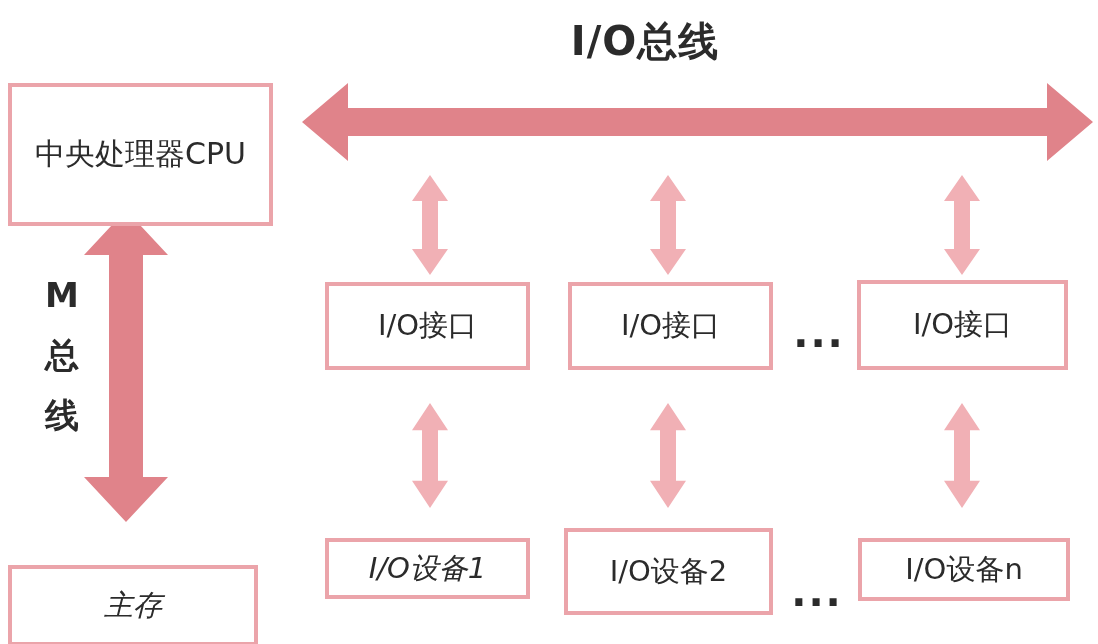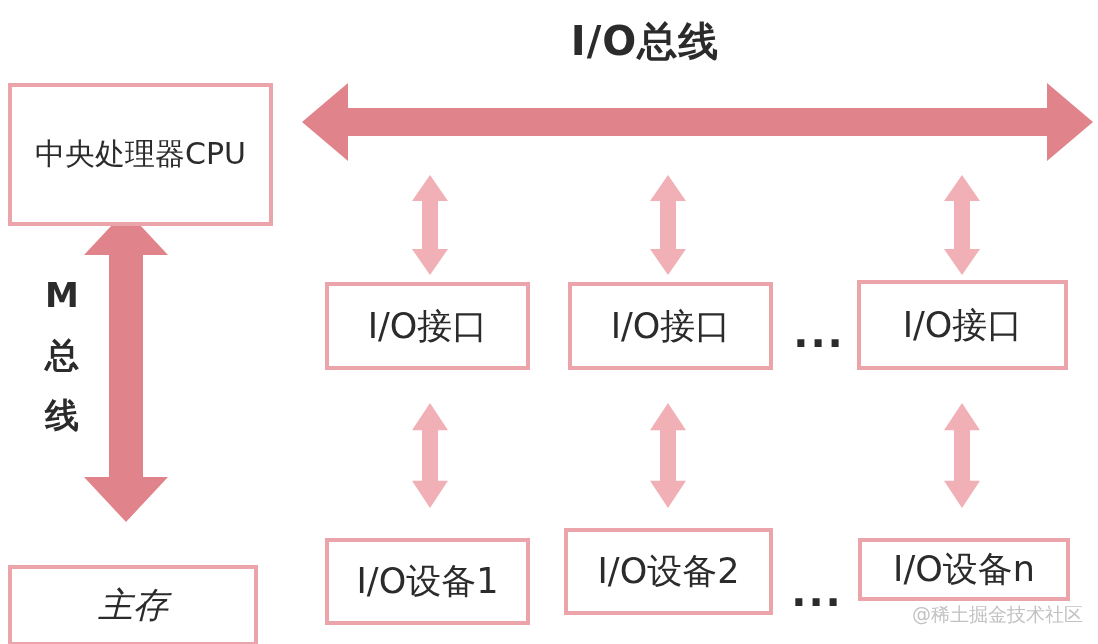--- a/index.html
+++ b/index.html
@@ -30,30 +30,30 @@
     letter-spacing: 1px;
   }
 
   .node-box {
     border: 4px solid var(--box-border);
     background: #ffffff;
     display: flex;
     align-items: center;
     justify-content: center;
     color: var(--text);
-    font-size: 35px;
+    font-size: 29px;
     white-space: nowrap;
   }
 
   .cpu-box  { left: 8px;   top: 64px;  width: 265px; height: 143px; font-size: 30px; margin-top: 19px; }
   .mem-box  { left: 8px;   top: 565px; width: 250px; height: 81px; font-style: italic; }
   .if-box-1 { left: 325px; top: 282px; width: 205px; height: 88px; }
   .if-box-2 { left: 568px; top: 282px; width: 205px; height: 88px; }
   .if-box-3 { left: 857px; top: 280px; width: 211px; height: 90px; }
-  .dev-box-1 { left: 325px; top: 538px; width: 205px; height: 87px; }
+  .dev-box-1 { left: 325px; top: 538px; width: 205px; height: 61px; font-style: italic; }
   .dev-box-2 { left: 564px; top: 528px; width: 209px; height: 87px; }
   .dev-box-n { left: 858px; top: 538px; width: 212px; height: 63px; }
 
   .m-bus-labels {
     left: 34px; top: 276px; width: 56px;
     display: flex;
     flex-direction: column;
     align-items: center;
     gap: 21px;
     font-size: 34px;
@@ -158,15 +158,14 @@
   <div class="abs node-box dev-box-2">
     <span>I/O设备2</span>
   </div>
   <div class="abs node-box dev-box-n">
     <span>I/O设备n</span>
   </div>
 
   <div class="abs ellipsis ellipsis-mid">...</div>
   <div class="abs ellipsis ellipsis-bot">...</div>
 
-  <div class="abs watermark">@稀土掘金技术社区</div>
 
 </div>
 
 </body></html>

